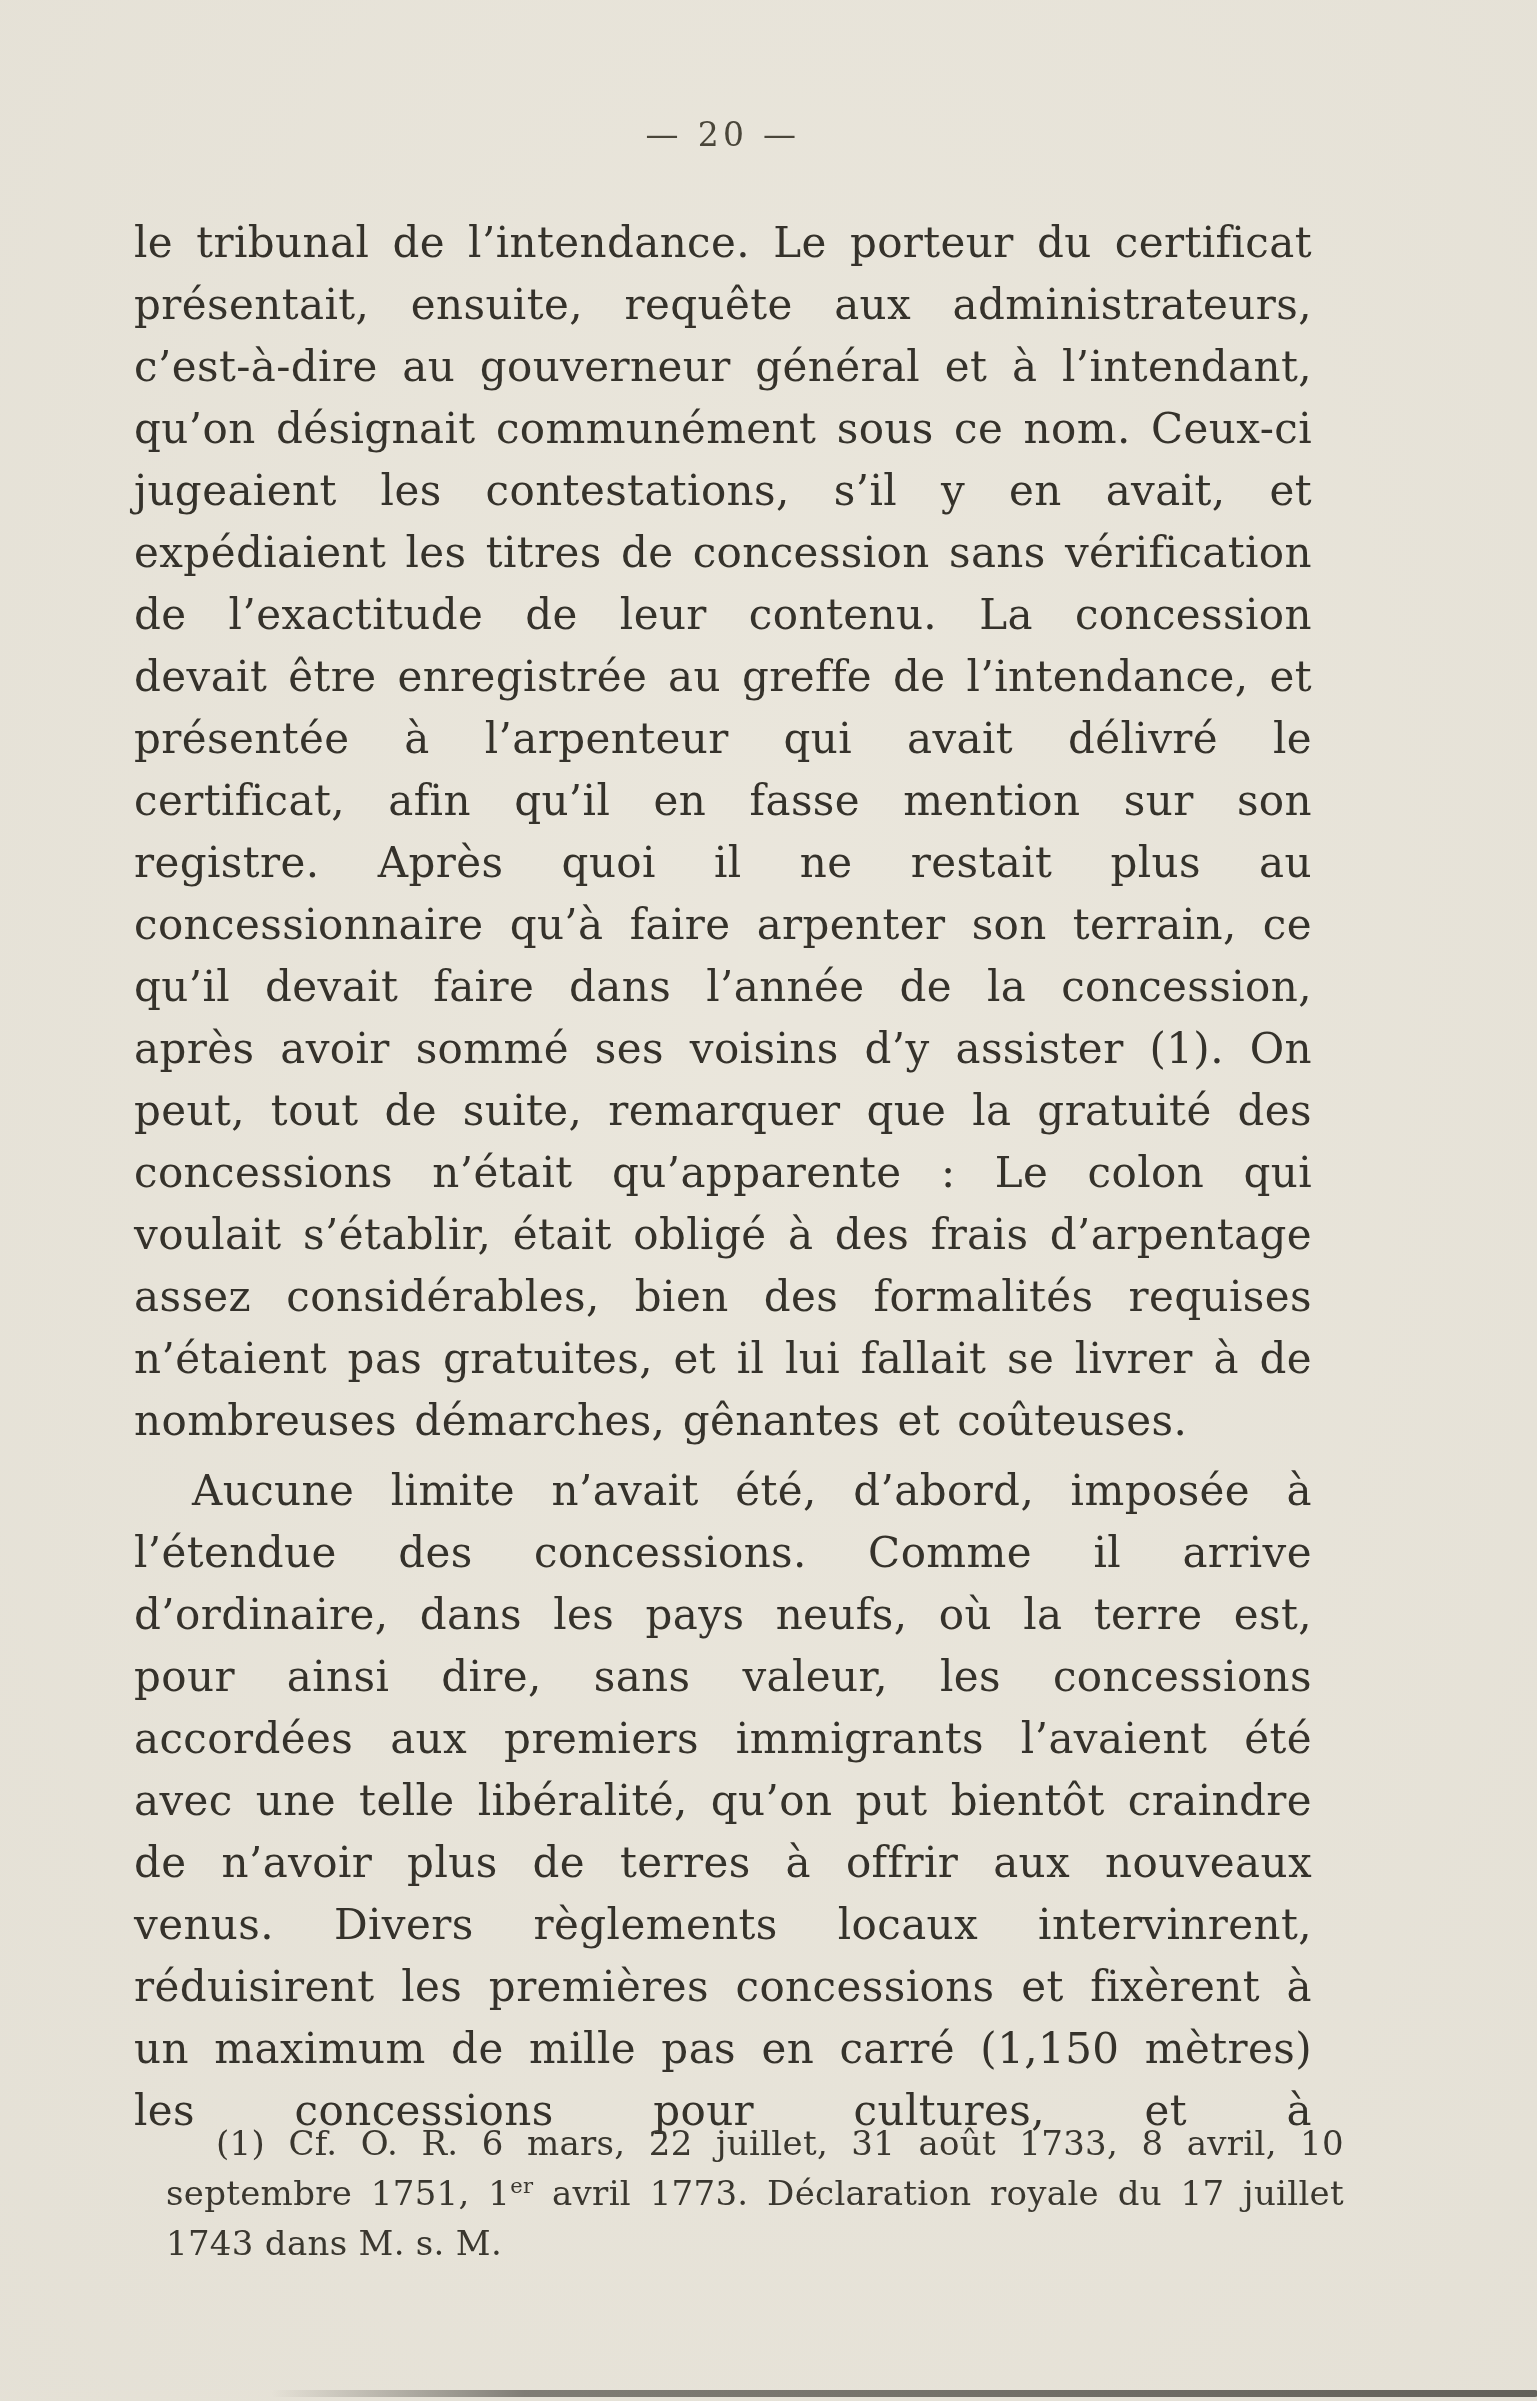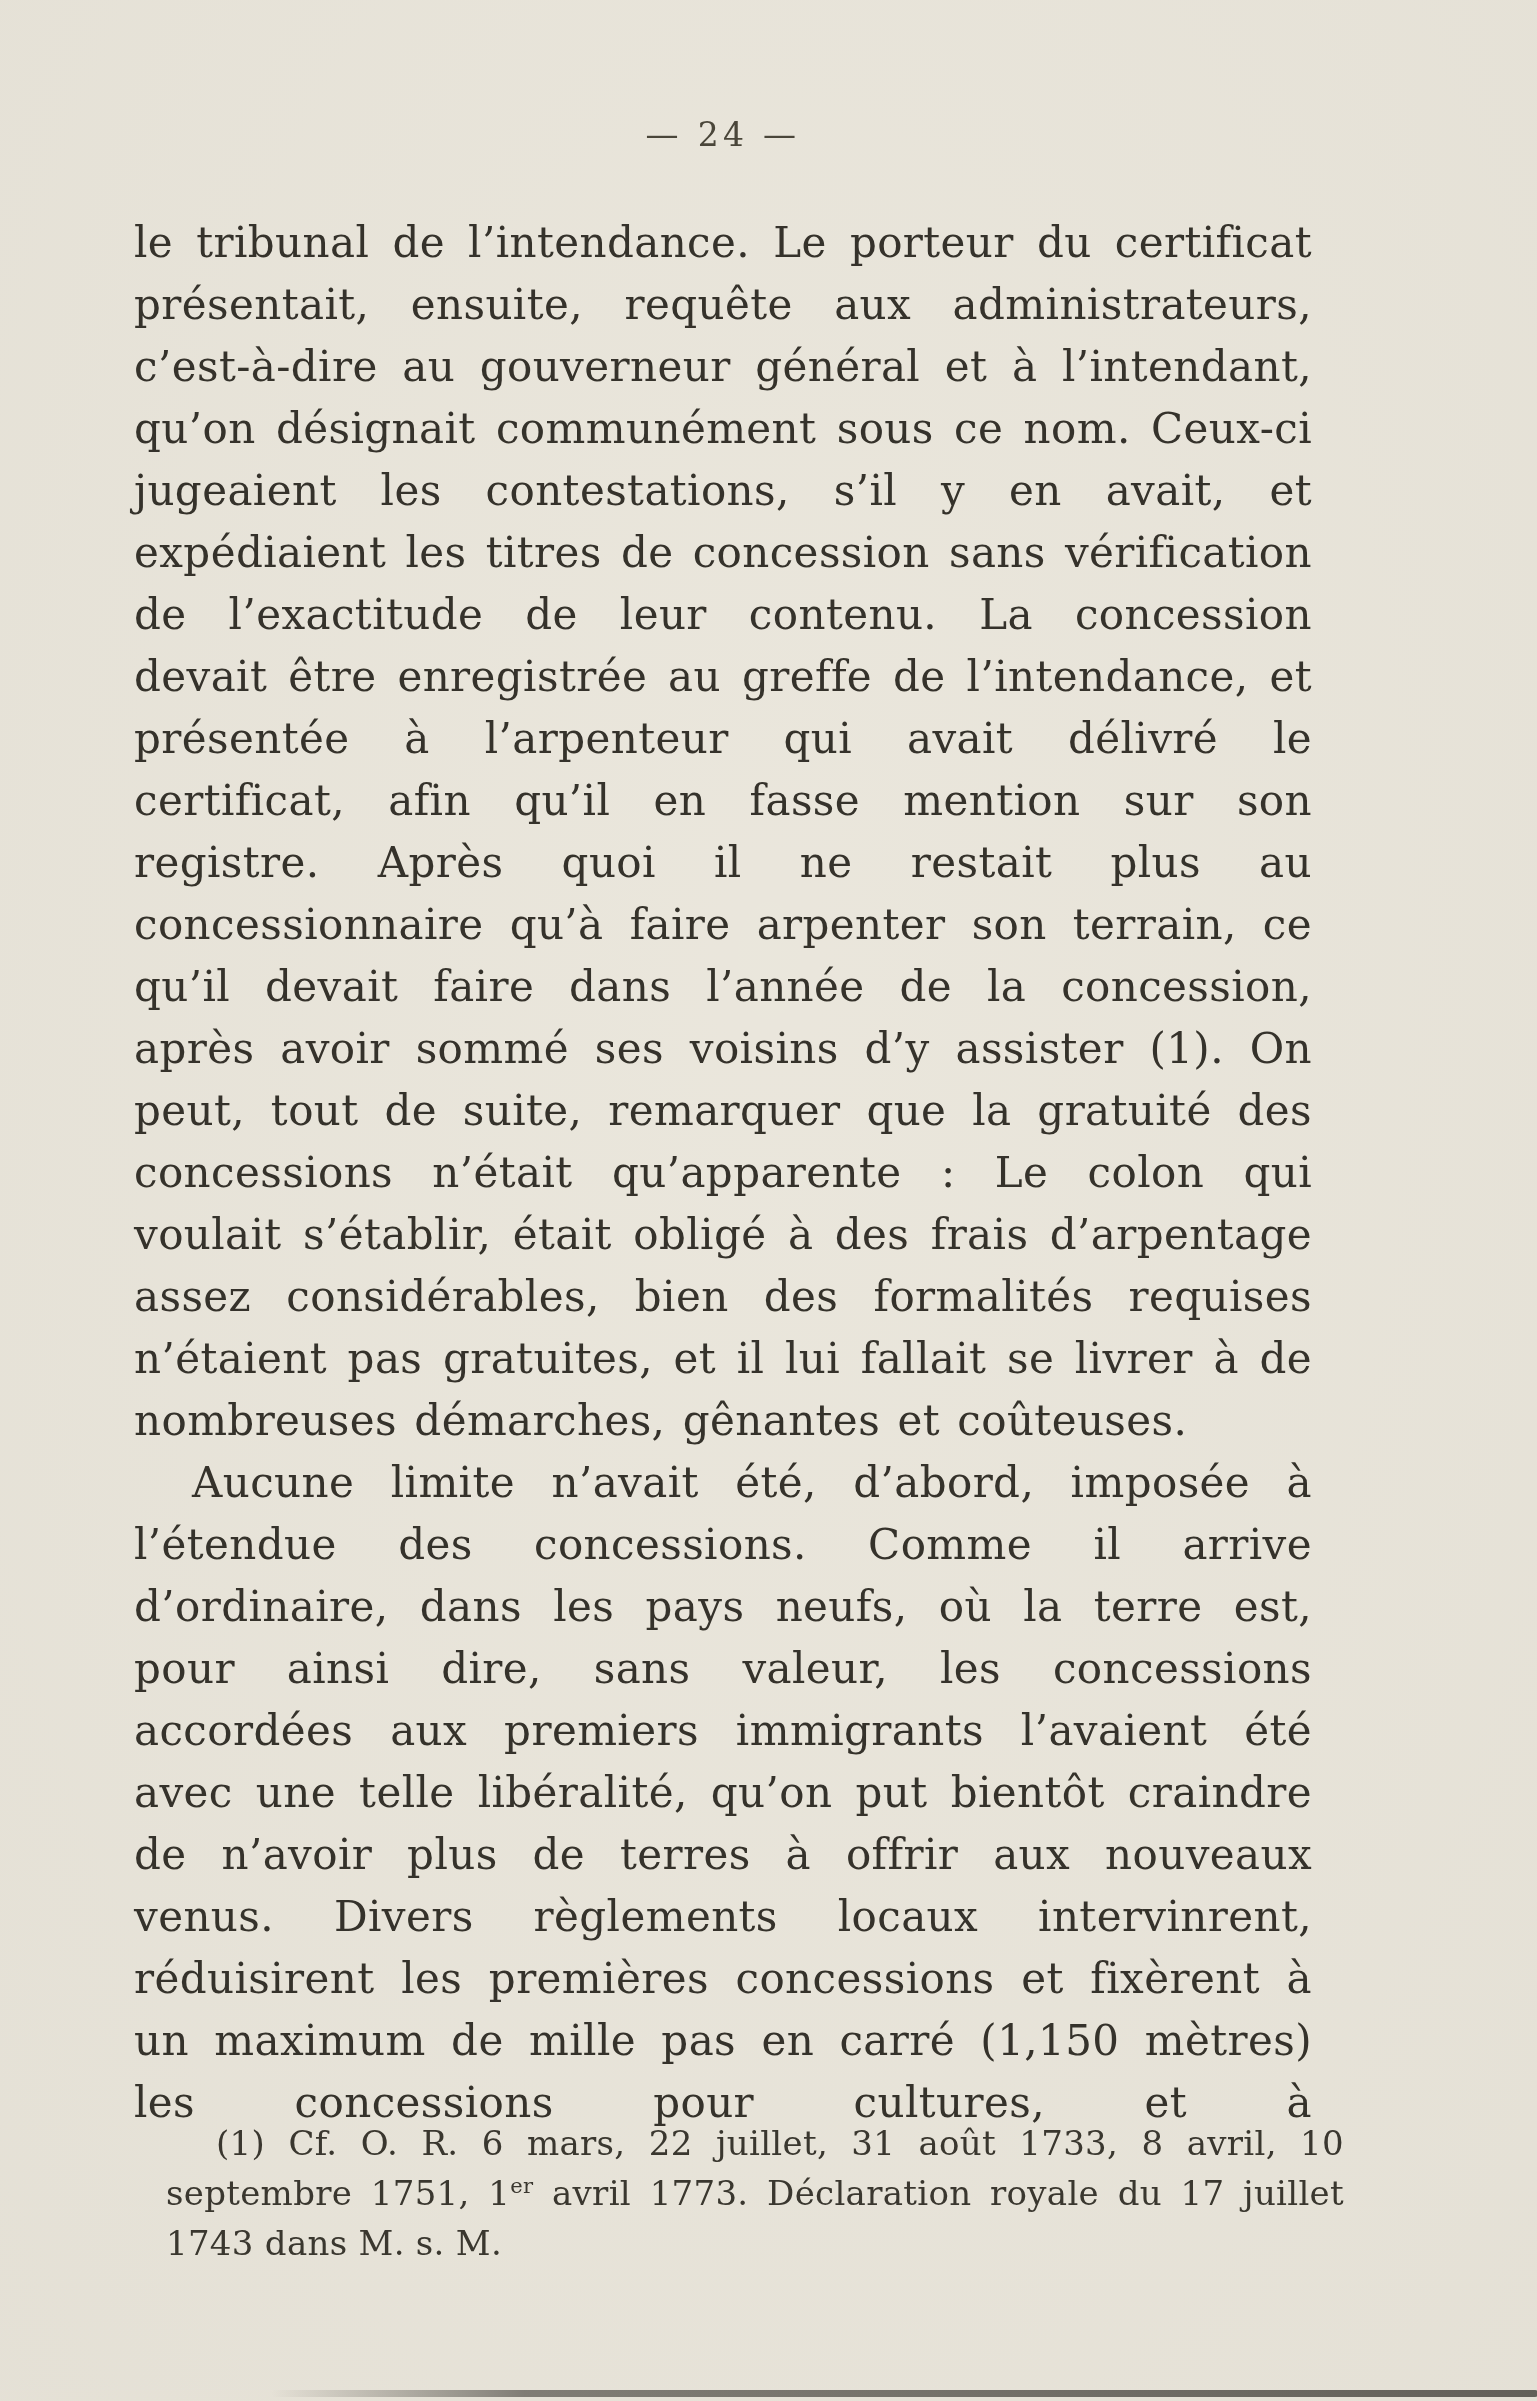--- a/index.html
+++ b/index.html
@@ -47,20 +47,21 @@
     word-spacing: 3.6px;
   }
   .para + .para {
     margin-top: 0;
   }
   .para.indented {
     text-indent: 58px;
   }
   .para.justify-last {
     text-align-last: justify;
+    margin-top: 8px;
   }
   .footnote {
     position: absolute;
     top: 2118px;
     left: 134px;
     width: 1178px;
     font-size: 34px;
     line-height: 50px;
     text-align: justify;
     text-indent: 50px;
@@ -84,21 +85,21 @@
       rgba(43,41,36,0.55) 20%,
       rgba(43,41,36,0.7) 100%);
     border-radius: 2.9px;
   }
 </style>
 </head>
 <body>
 
 <div class="page">
 
-  <div class="page-number">— 24 —</div>
+  <div class="page-number">— 20 —</div>
 
   <div class="text-block">
     <p class="para">le tribunal de l’intendance. Le porteur du certificat présentait, ensuite, requête aux administrateurs, c’est-à-dire au gouverneur général et à l’intendant, qu’on désignait communément sous ce nom. Ceux-ci jugeaient les contestations, s’il y en avait, et expédiaient les titres de concession sans vérification de l’exactitude de leur contenu. La concession devait être enregistrée au greffe de l’intendance, et présentée à l’arpenteur qui avait délivré le certificat, afin qu’il en fasse mention sur son registre. Après quoi il ne restait plus au concessionnaire qu’à faire arpenter son terrain, ce qu’il devait faire dans l’année de la concession, après avoir sommé ses voisins d’y assister (1). On peut, tout de suite, remarquer que la gratuité des concessions n’était qu’apparente : Le colon qui voulait s’établir, était obligé à des frais d’arpentage assez considérables, bien des formalités requises n’étaient pas gratuites, et il lui fallait se livrer à de nombreuses démarches, gênantes et coûteuses.</p>
     <p class="para indented justify-last">Aucune limite n’avait été, d’abord, imposée à l’étendue des concessions. Comme il arrive d’ordinaire, dans les pays neufs, où la terre est, pour ainsi dire, sans valeur, les concessions accordées aux premiers immigrants l’avaient été avec une telle libéralité, qu’on put bientôt craindre de n’avoir plus de terres à offrir aux nouveaux venus. Divers règlements locaux intervinrent, réduisirent les premières concessions et fixèrent à un maximum de mille pas en carré (1,150 mètres) les concessions pour cultures, et à</p>
   </div>
 
   <div class="footnote"><span>(1) Cf. O. R. 6 mars, 22 juillet, 31 août 1733, 8 avril, 10 septembre 1751, 1</span><sup>er</sup><span> avril 1773. Déclaration royale du 17 juillet 1743 dans M. s. M.</span></div>
 
   <div class="bottom-edge"></div>
 

